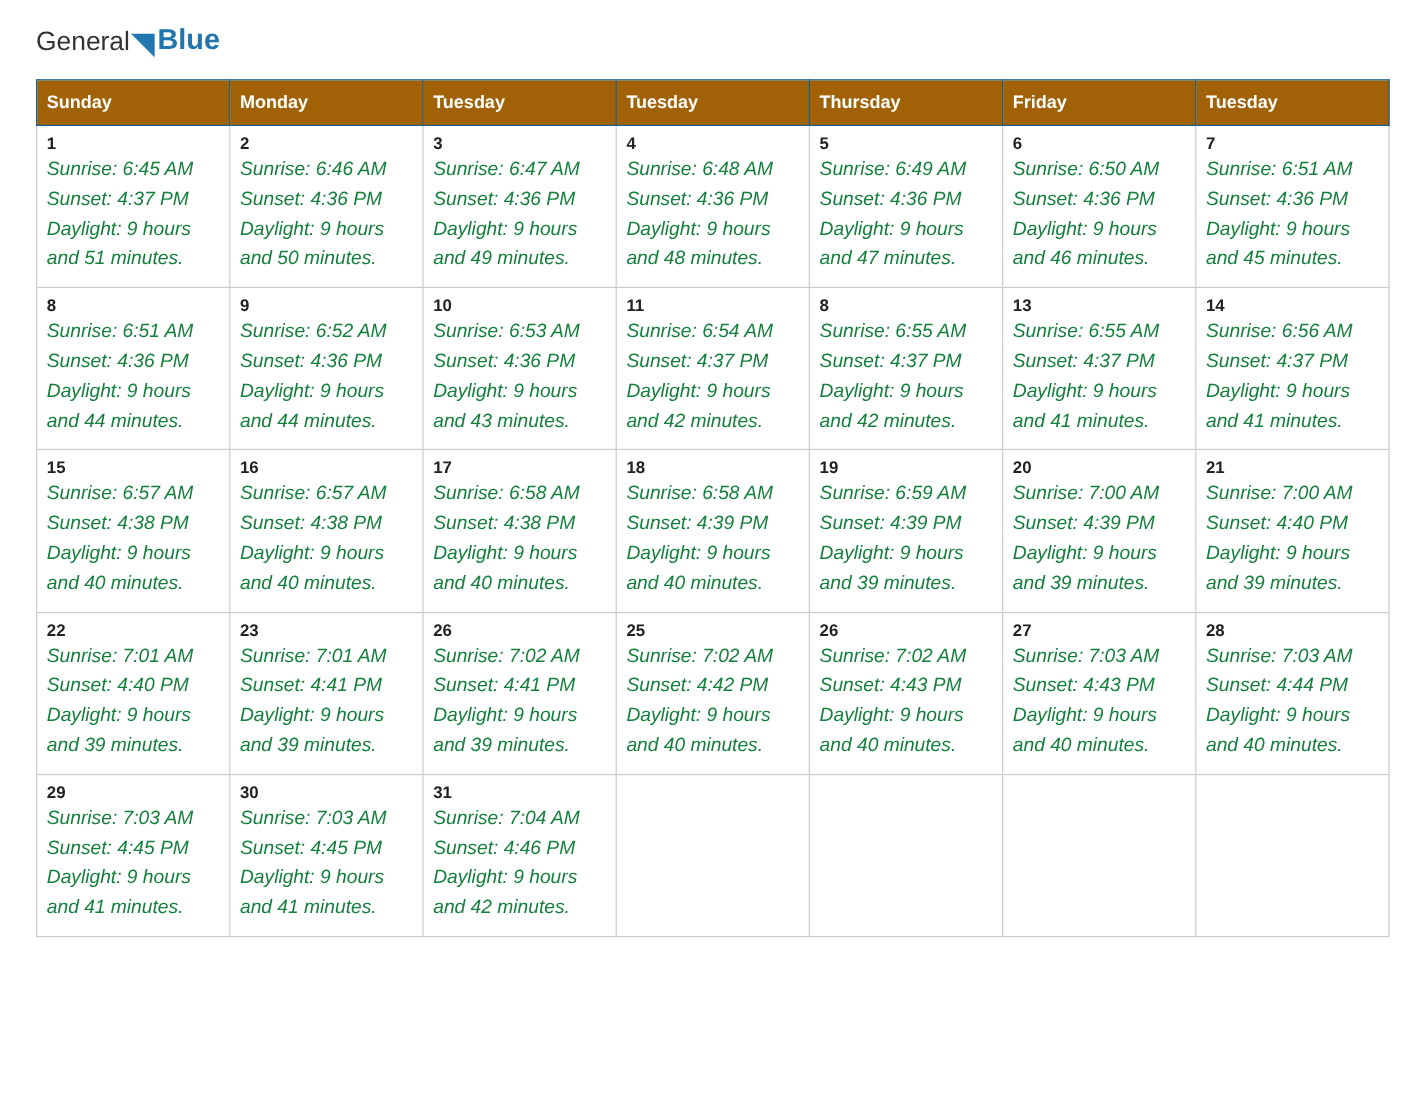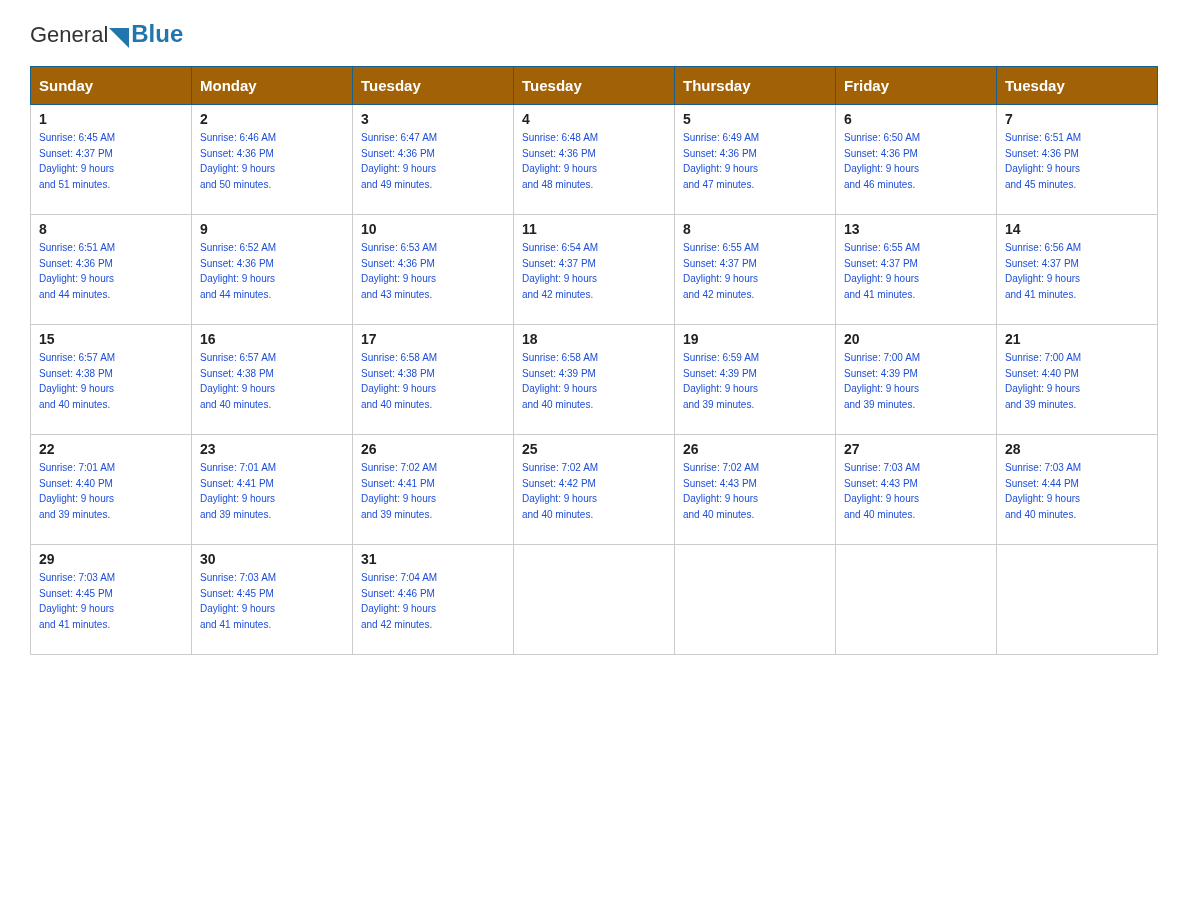--- a/index.html
+++ b/index.html
@@ -67,23 +67,24 @@
       background: #fff;
     }
     .day-num {
       font-size: 14px;
       font-weight: bold;
       color: #222;
       display: block;
       margin-bottom: 3px;
     }
     .day-info {
-      font-size: 10px;
-      color: #1d4ed8;
+      font-size: 16px;
+      color: #15803d;
       line-height: 1.55;
+      font-style: italic;
     }
     .empty-cell {
       background: #fff;
     }
   </style>
 </head>
 <body>
 
 <div class="header">
   <div class="logo-wrapper">

